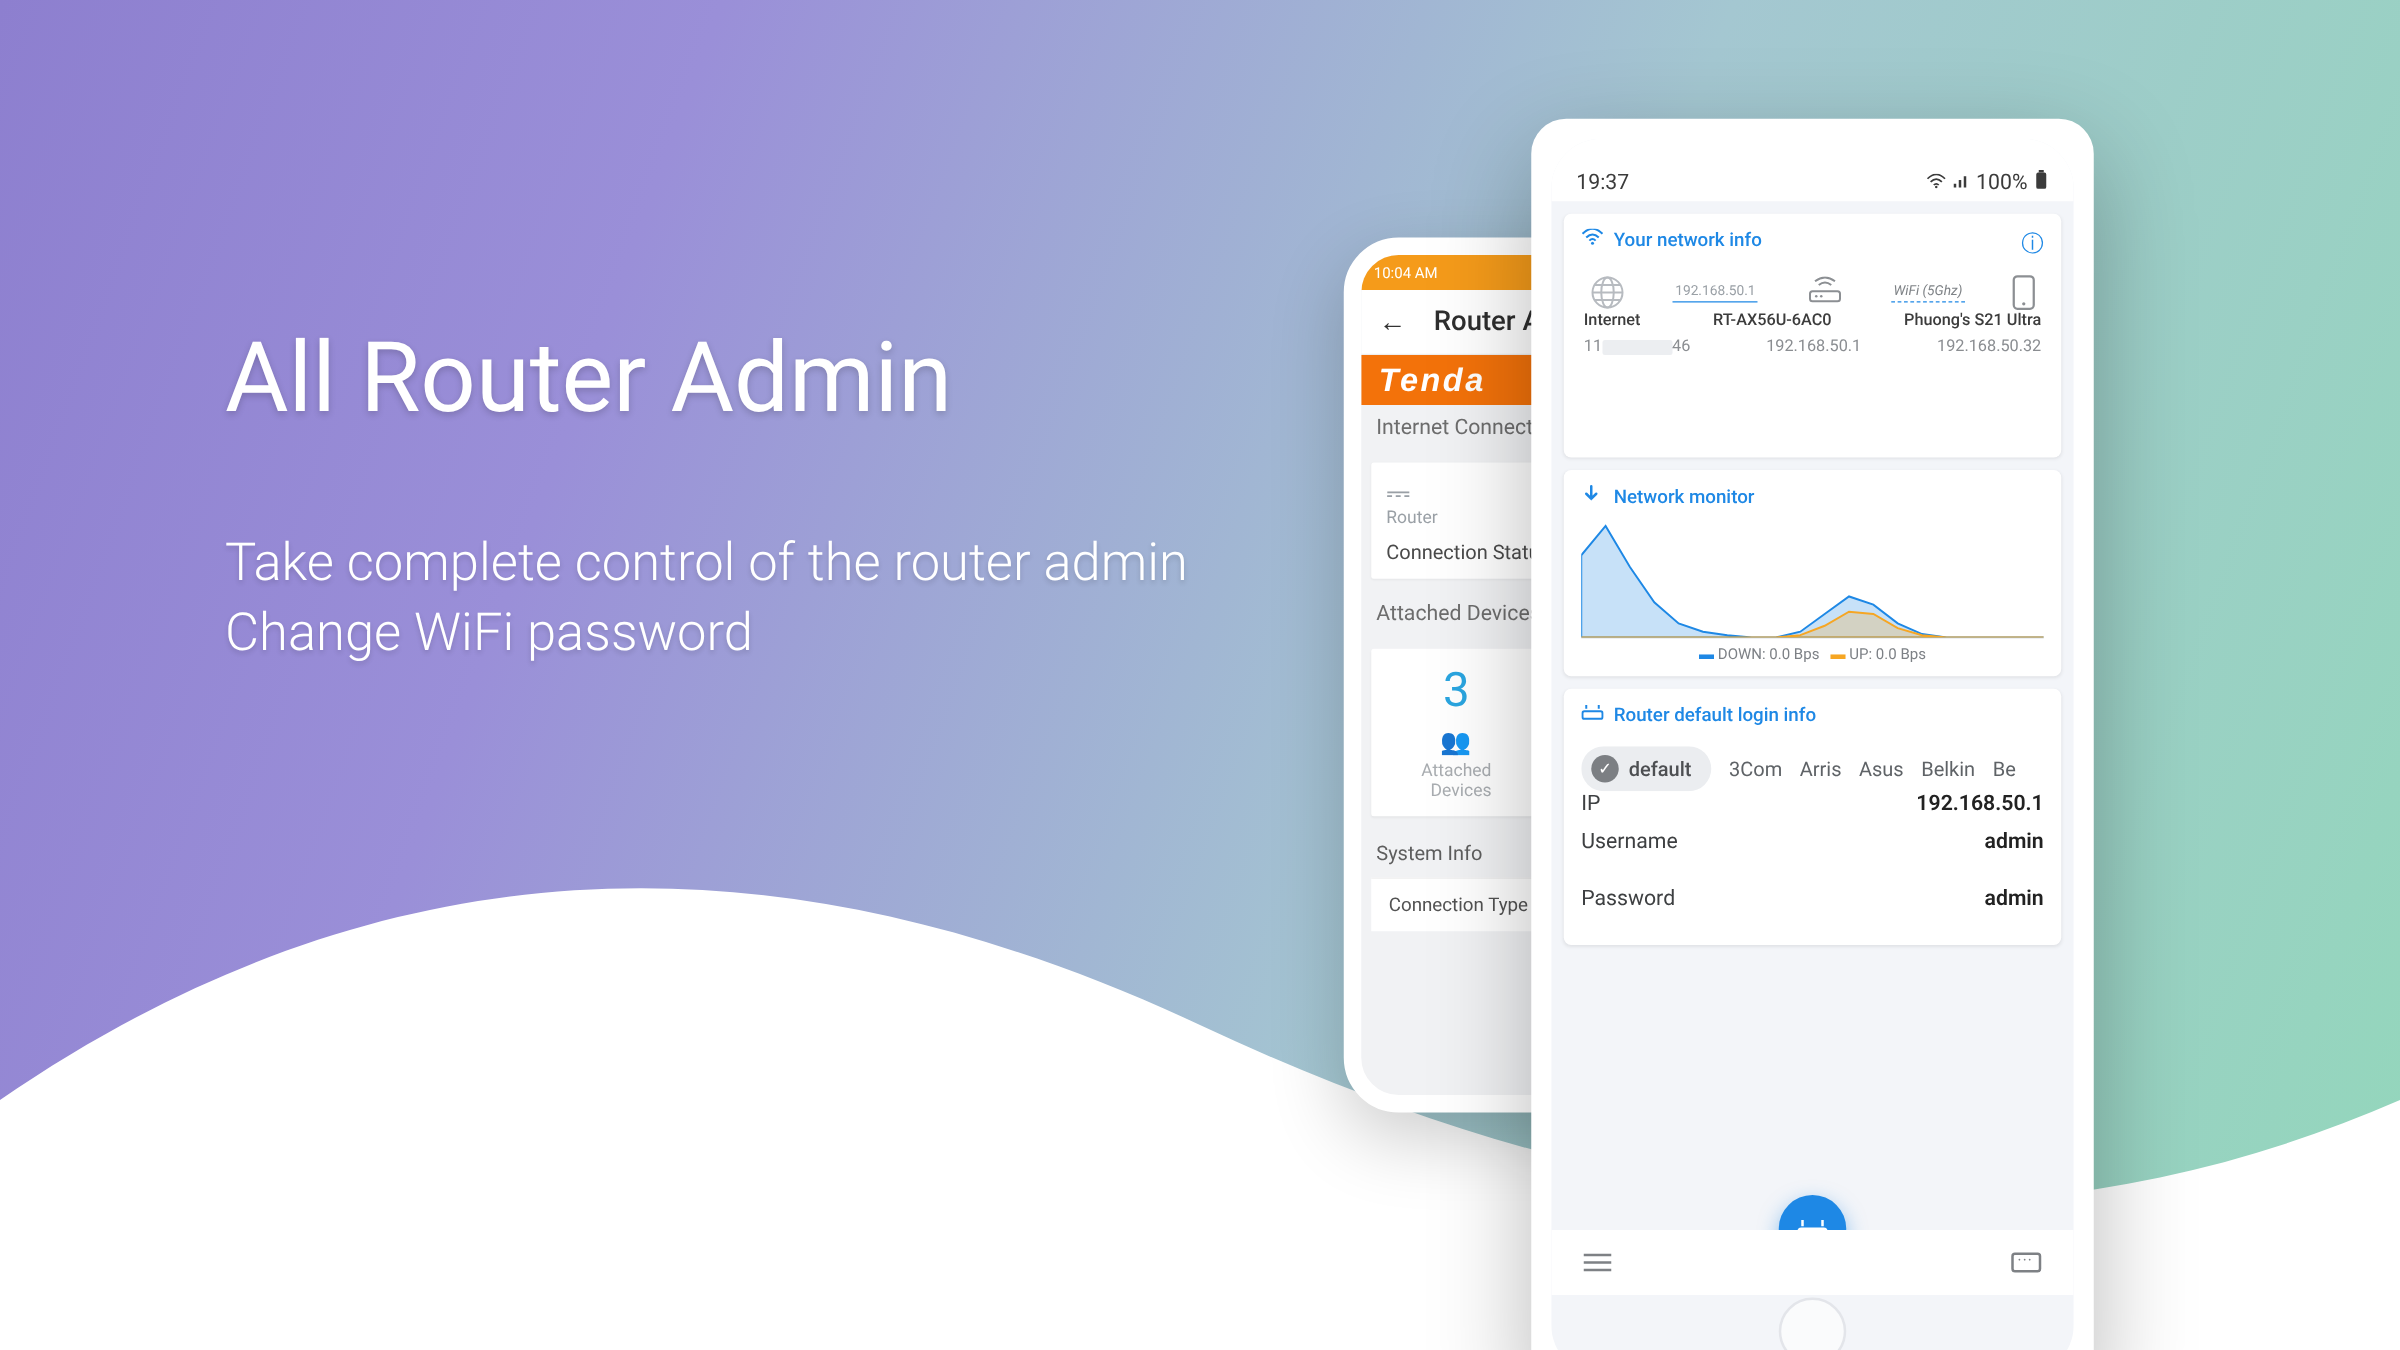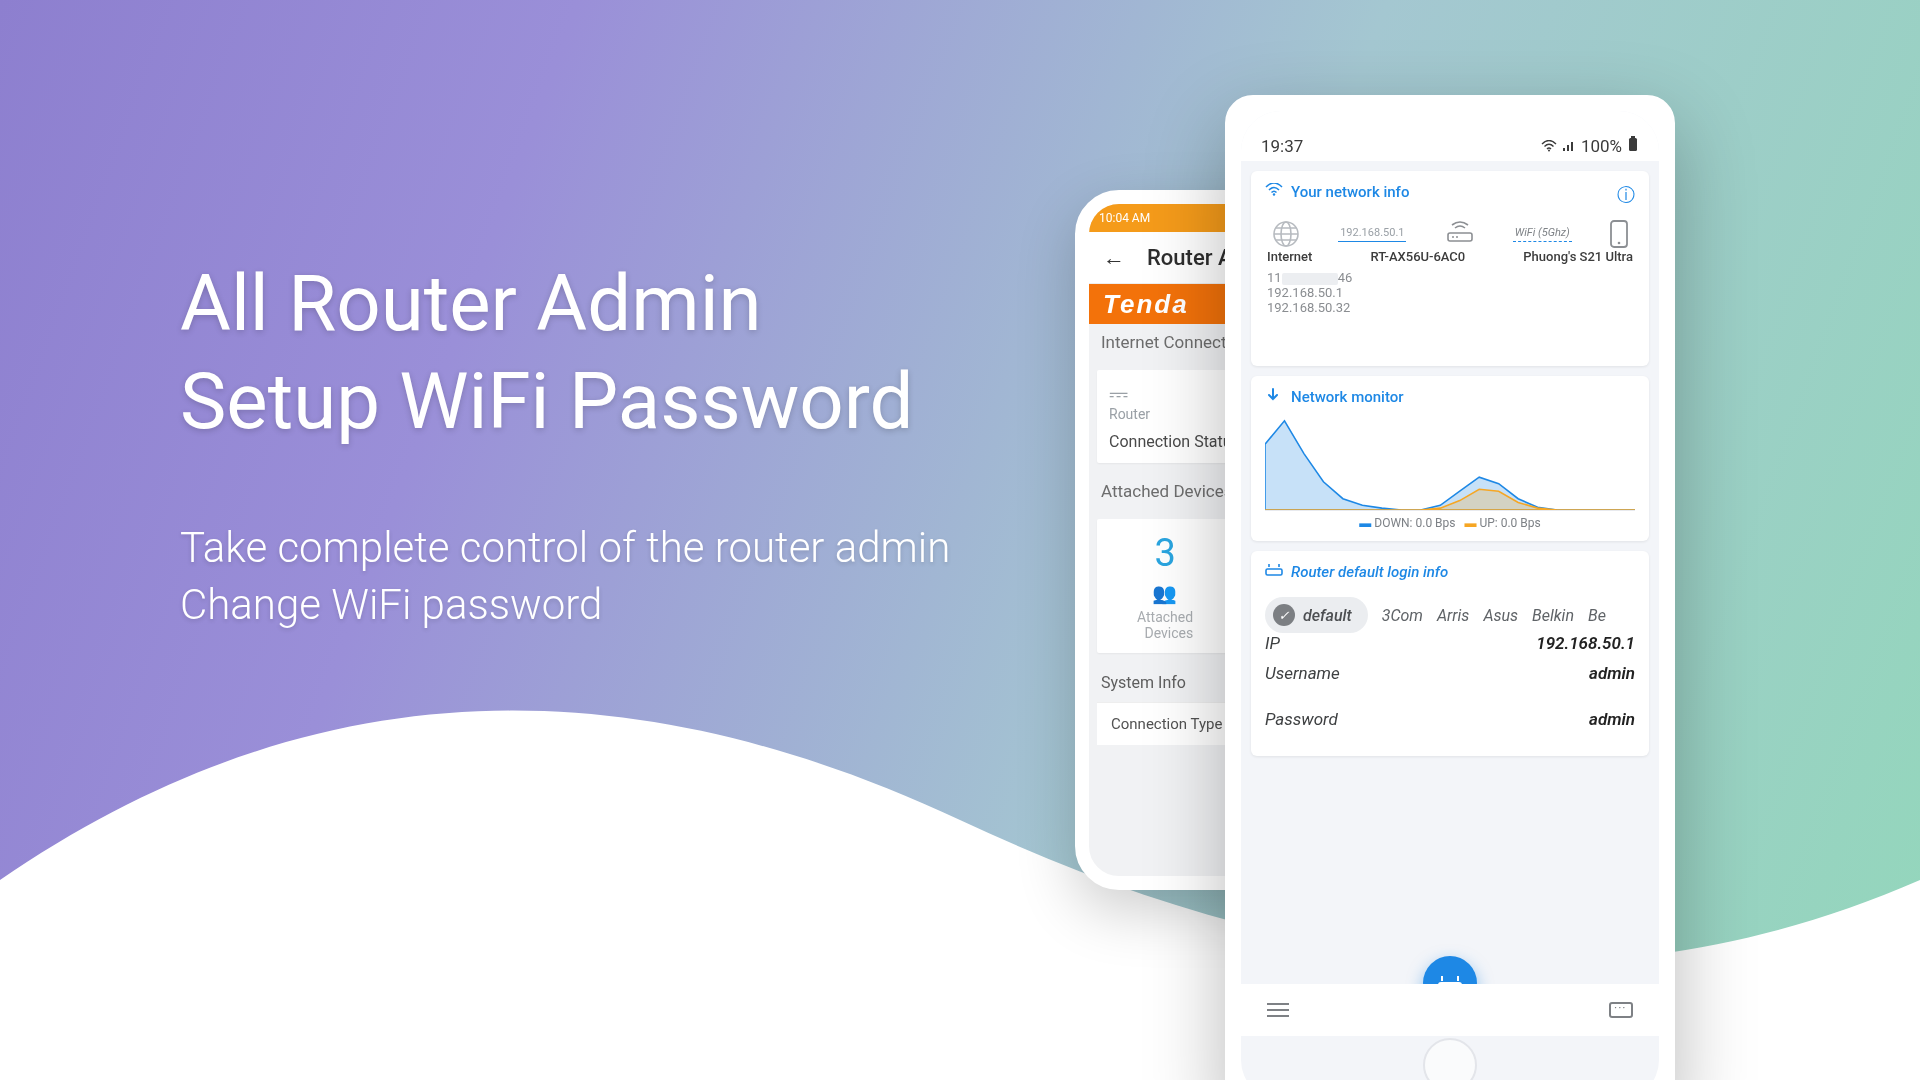--- a/index.html
+++ b/index.html
@@ -171,32 +171,31 @@
   .net-labels {
     display:flex; justify-content:space-between;
     font-size:13px; color:#3c3c3c; font-weight:500;
     padding:0 2px;
   }
   .net-sub {
     display:flex; justify-content:space-between;
     font-size:13px; color:#8a8d91;
     margin-top:6px;
     padding:0 2px;
-    flex-direction:column;
   }
   .ipmask { width:56px; height:12px; background:#eceef1; display:inline-block; border-radius:2px; vertical-align:middle;}
 
   
   .c2 { top:265px; height:165px; }
   .chartwrap { position:relative; height:95px; margin-top:10px; border-bottom:1px solid #e8eaee;}
   .legend { text-align:center; font-size:12px; color:#7d8186; margin-top:5px;}
   .legend .dash { color:#1e88e5;} .legend .dash2 { color:#f6a623;}
 
   
-  .c3 { top:440px; height:205px;font-style:italic; }
+  .c3 { top:440px; height:205px; }
   .chips {
     display:flex; gap:14px; overflow:hidden; margin-top:16px;
     align-items:center; font-size:16px; color:#5f6367;
   }
   .chip-default {
     display:flex; align-items:center; gap:8px;
     background:#ebedf0; border-radius:18px;
     padding:7px 16px 7px 8px; color:#4d4f52; font-weight:500;
   }
   .chip-default .chk {
@@ -235,21 +234,20 @@
 
 <div class="stage">
 
   <svg class="wave" viewBox="0 0 1920 520" preserveAspectRatio="none">
     <path d="M0,520 L0,320 C320,100 640,110 960,260 C1280,410 1600,460 1920,320 L1920,520 Z" fill="#ffffff"></path>
   </svg>
 
   <div class="hero">
     <h1>
       <span>All Router Admin</span><br>
-      <span>Setup WiFi Password</span>
     </h1>
     <p>
       <span>Take complete control of the router admin</span><br>
       <span>Change WiFi password</span>
     </p>
   </div>
 
   <div class="phone-back">
     <div class="pb-status">
       <span>10:04 AM</span>

